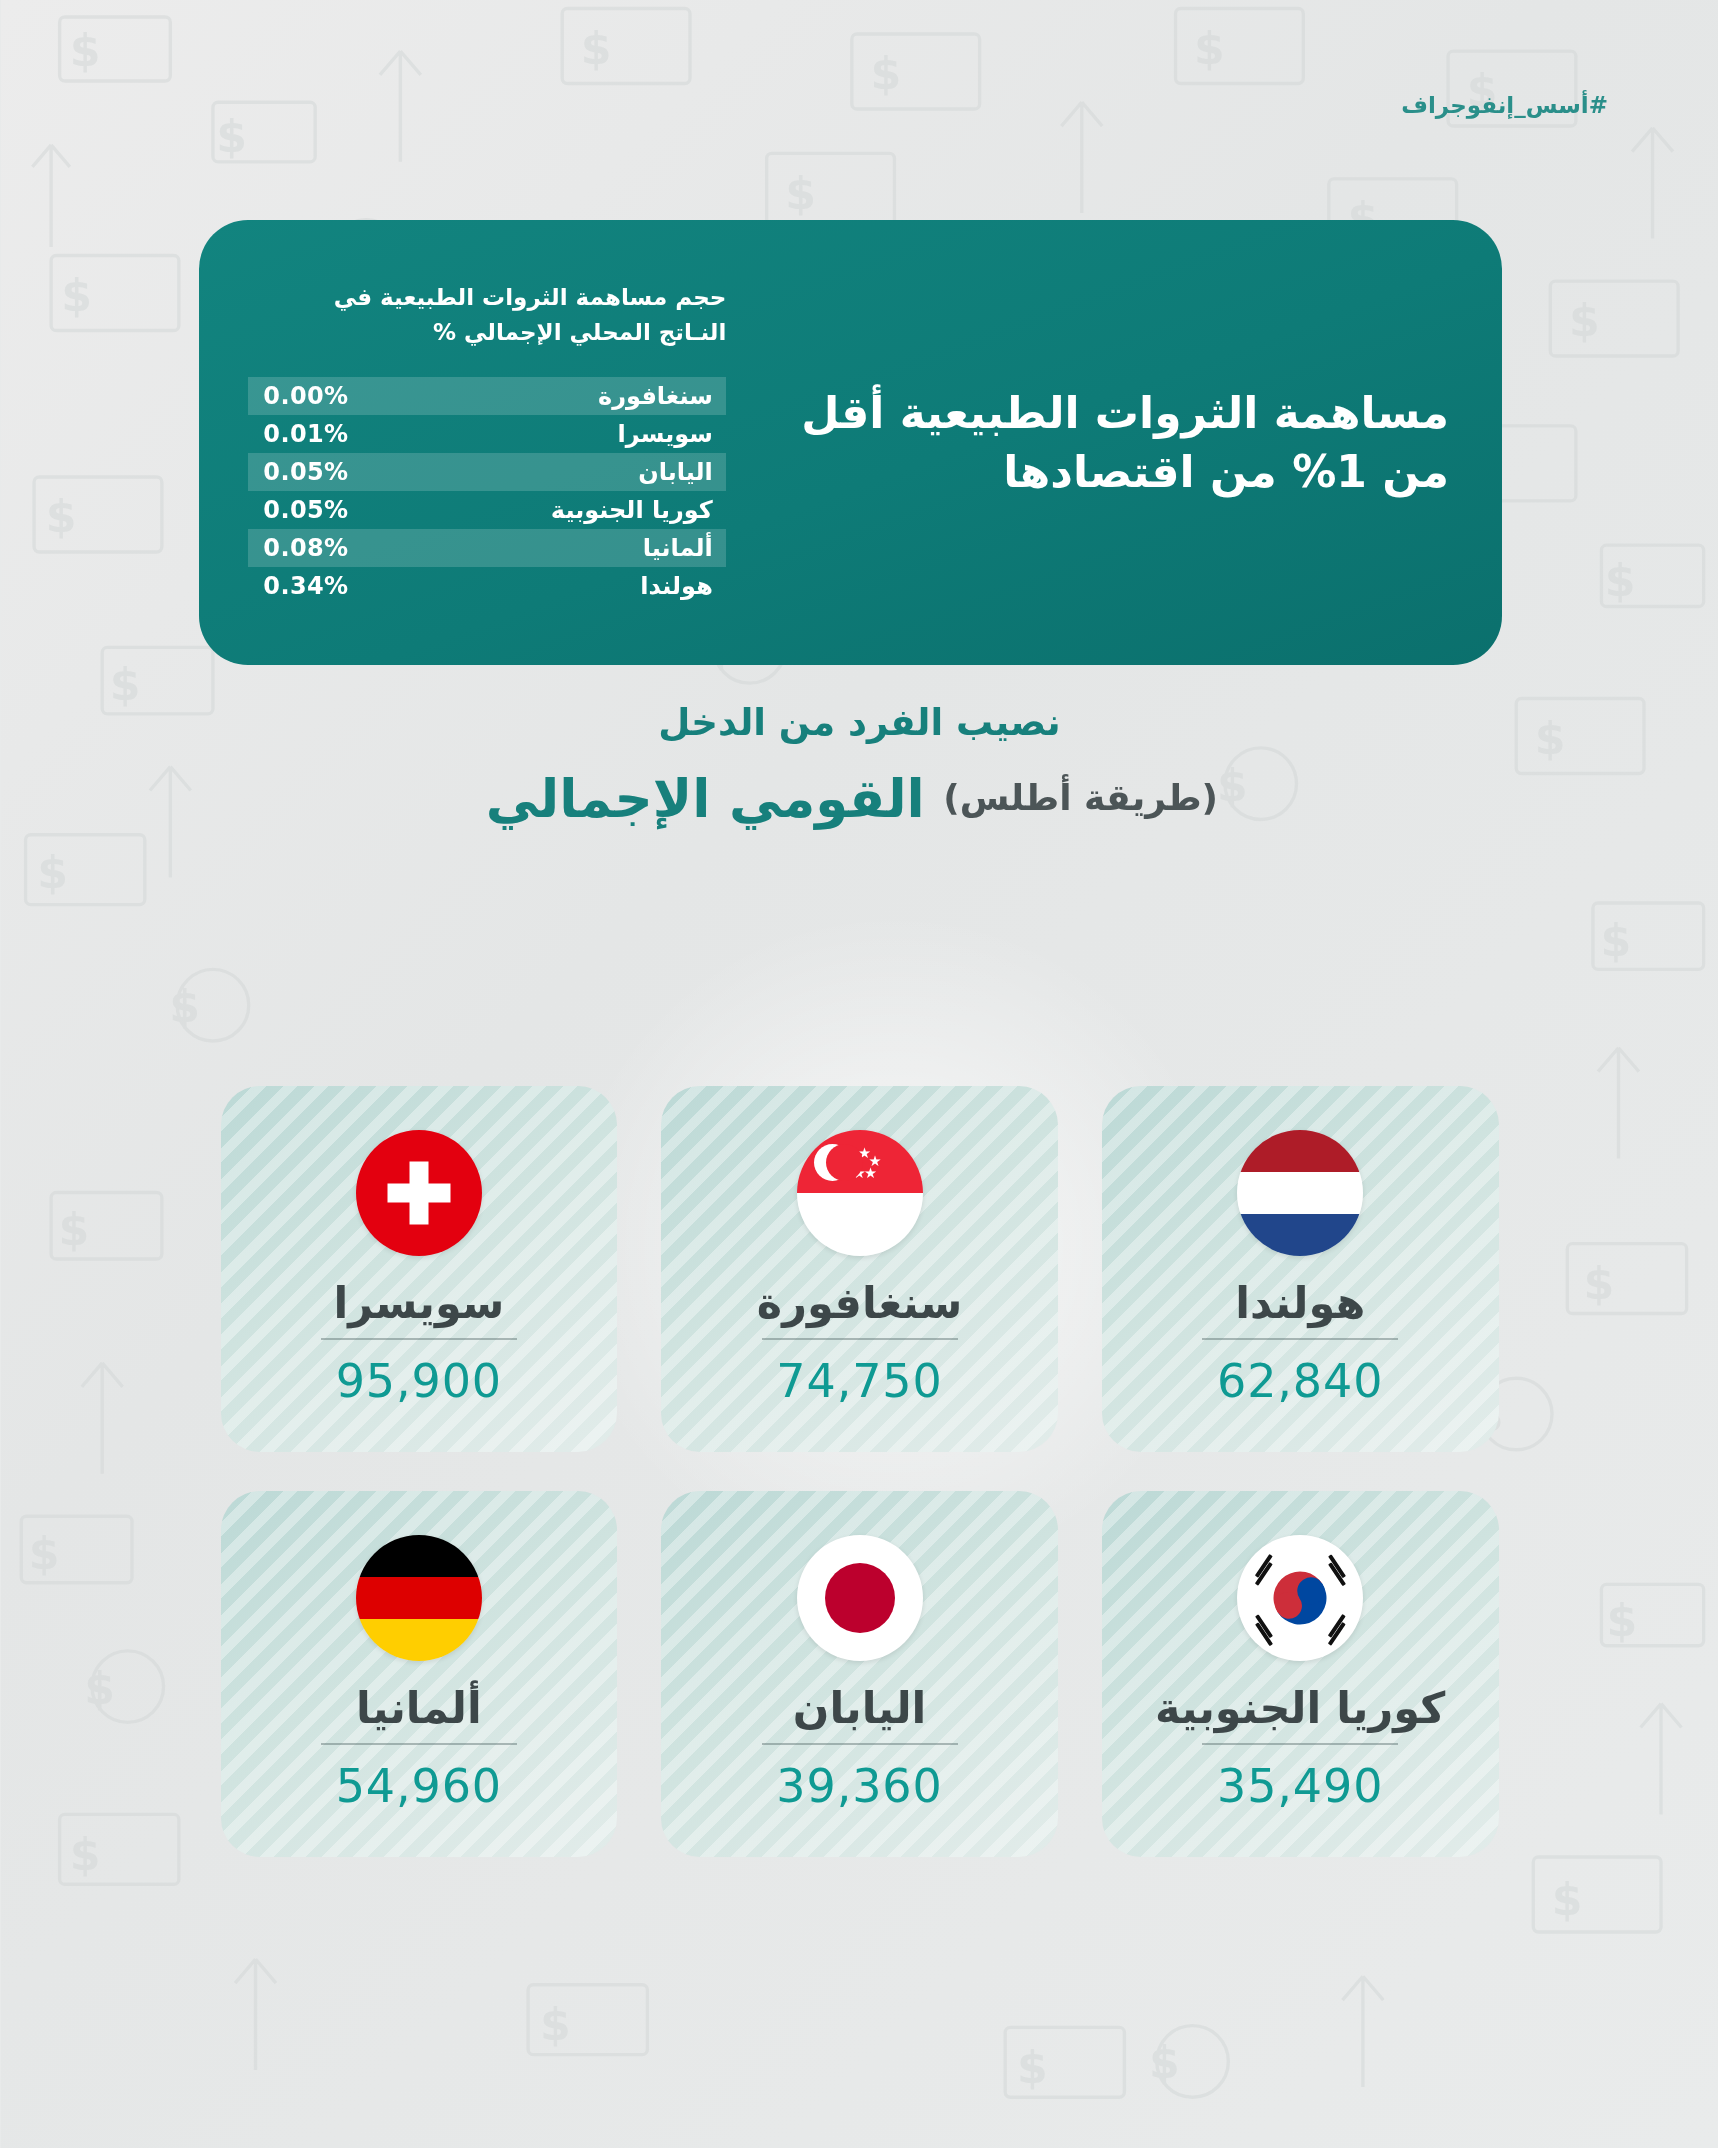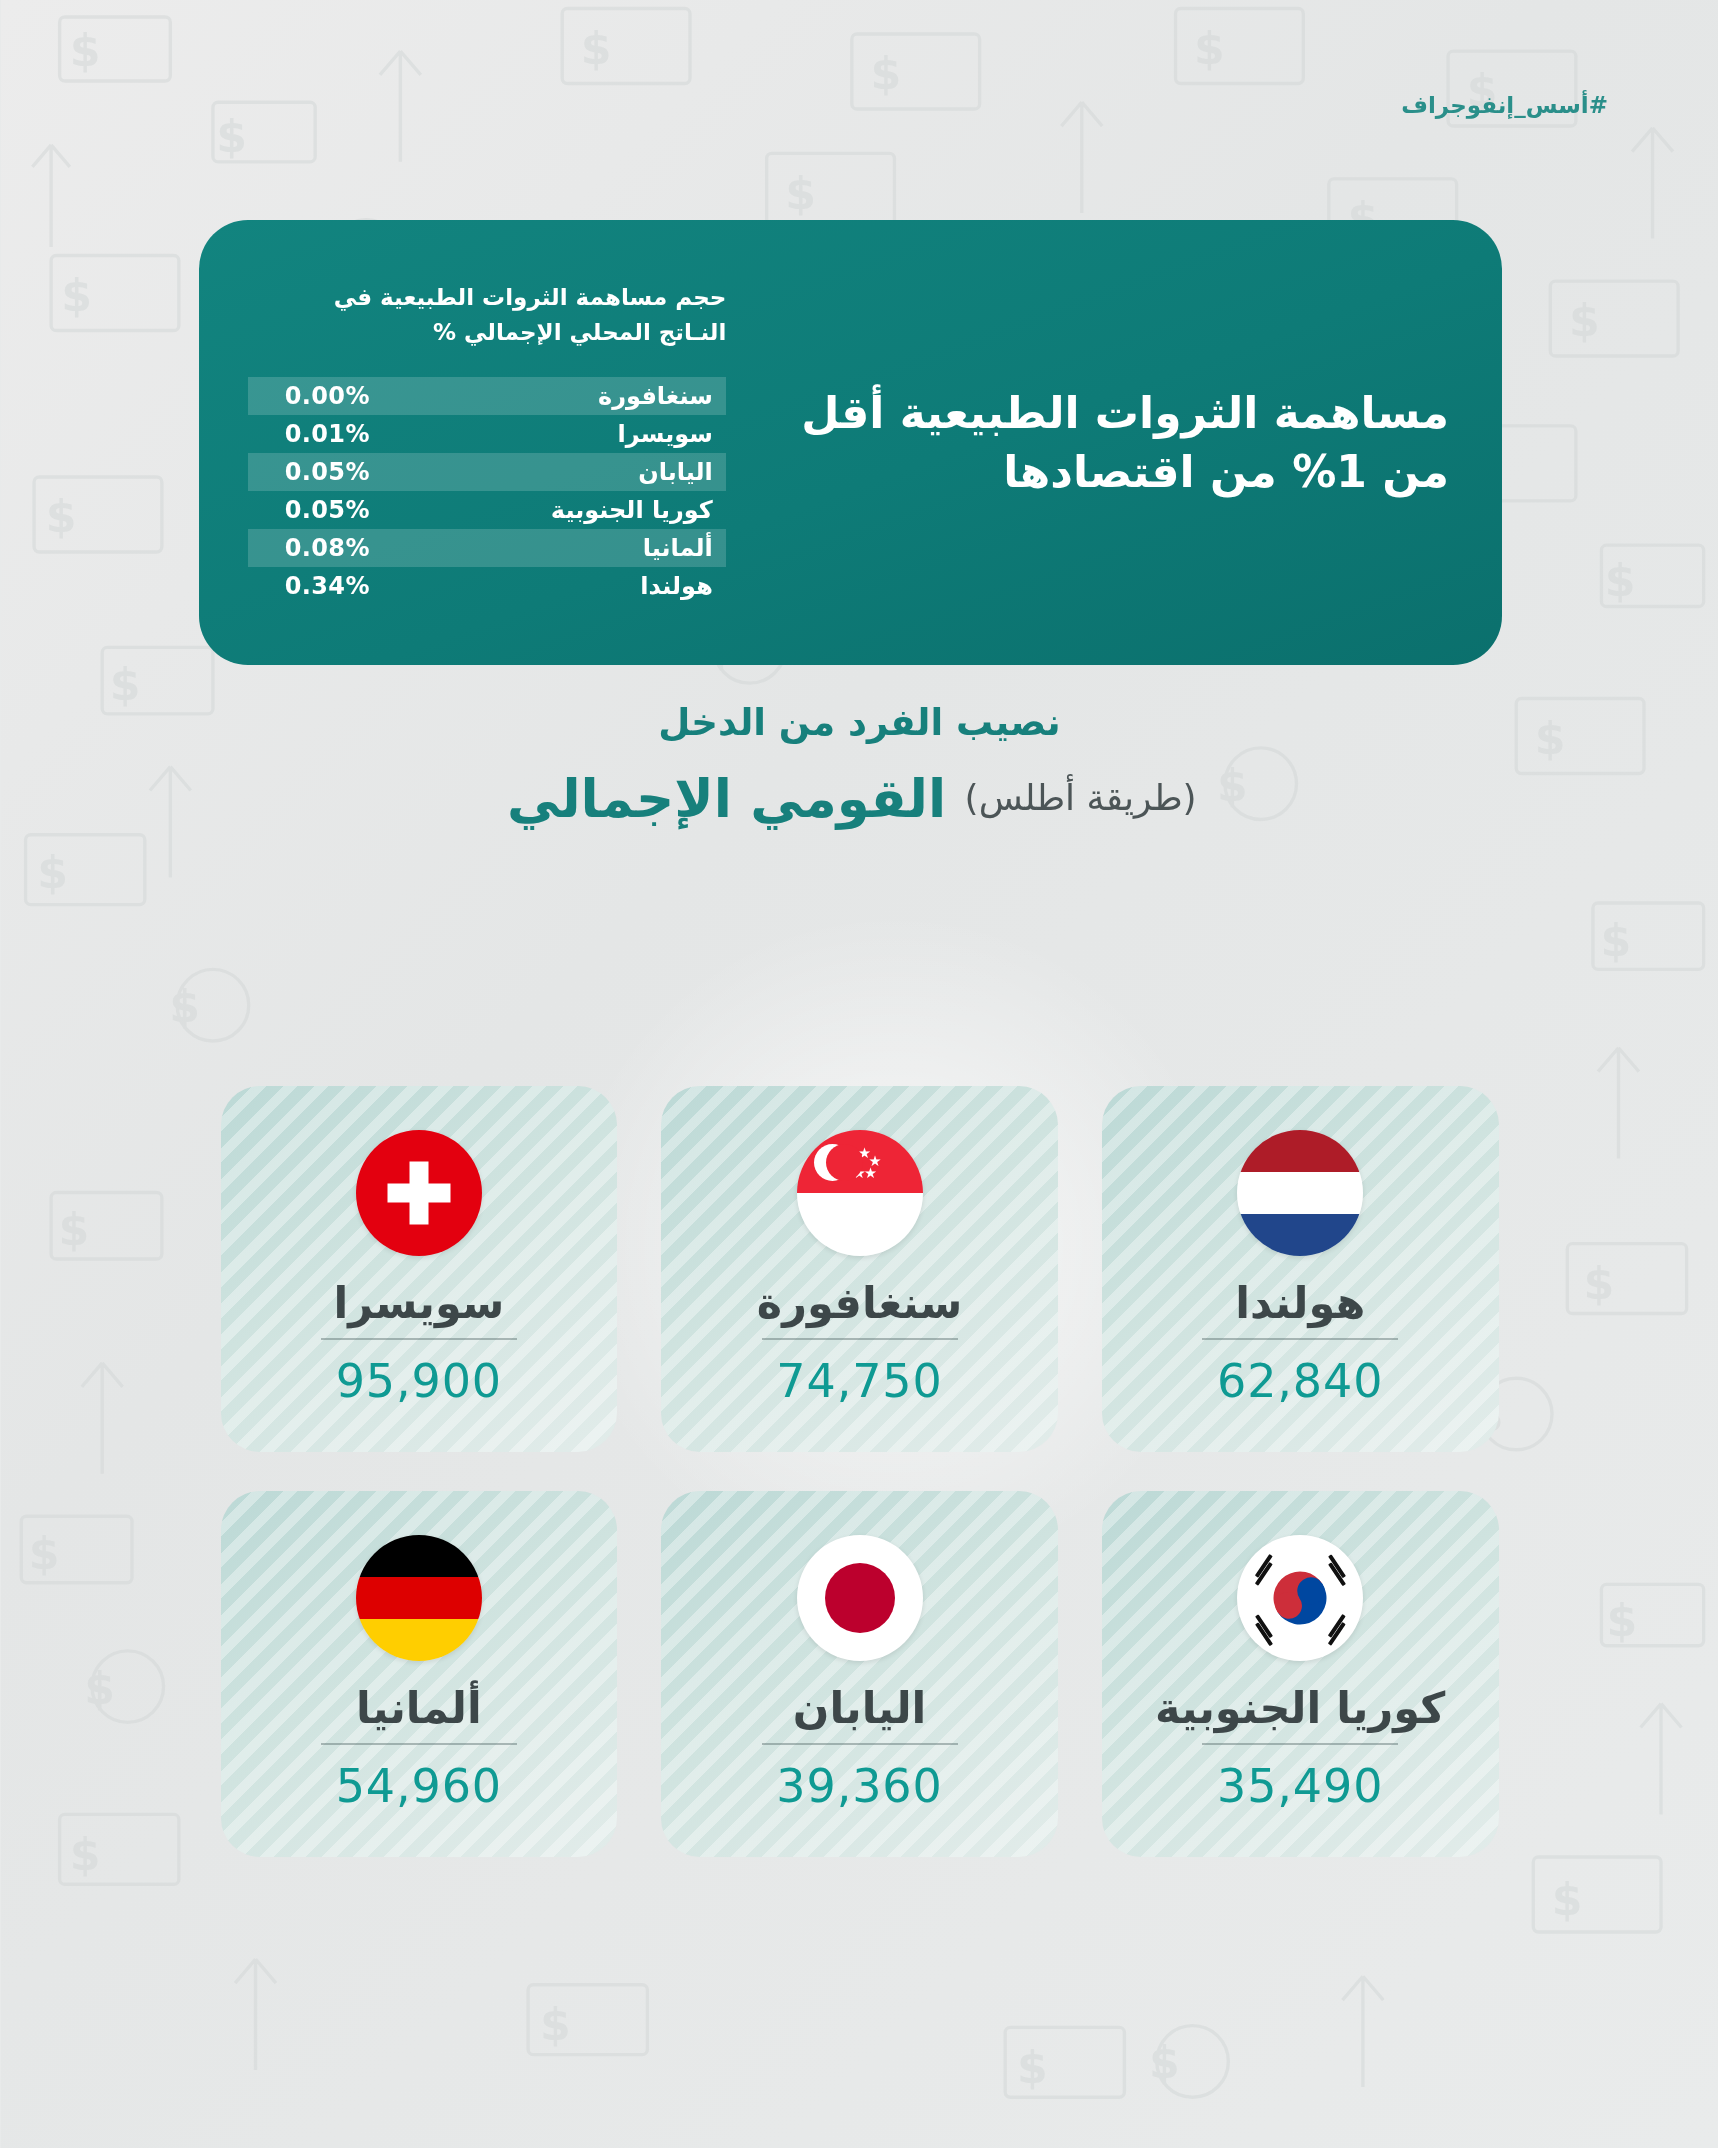--- a/index.html
+++ b/index.html
@@ -85,21 +85,21 @@
     align-items: center;
     justify-content: space-between;
     height: 38px;
     padding: 0 13.6px 0 15.3px;
     color: #ffffff;
     font-size: 24px;
     font-weight: 700;
   }
   .ht-row.alt { background: rgba(255,255,255,0.17); }
   .ht-country { text-align: right; }
-  .ht-value { text-align: center; letter-spacing: 0.4px; width: 128px; }
+  .ht-value { text-align: left; letter-spacing: 0.4px; width: 128px; }
 
   
   .section-head {
     position: absolute;
     top: 698px;
     right: 0;
     left: 0;
     text-align: center;
     direction: rtl;
   }
@@ -111,21 +111,21 @@
   }
   .sh-line2 {
     font-size: 53px;
     font-weight: 800;
     color: #17807c;
     line-height: 1.35;
   }
   .sh-sub {
     display: inline-block;
     font-size: 36px;
-    font-weight: 400;
+    font-weight: 700;
     color: #4c5557;
     margin-right: 15.3px;
     vertical-align: 6.8px;
     margin-top: 26px;
   }
   .sh-unit {
     margin-top: 29px;
     font-size: 37px;
     font-weight: 700;
     color: #5a6365;

